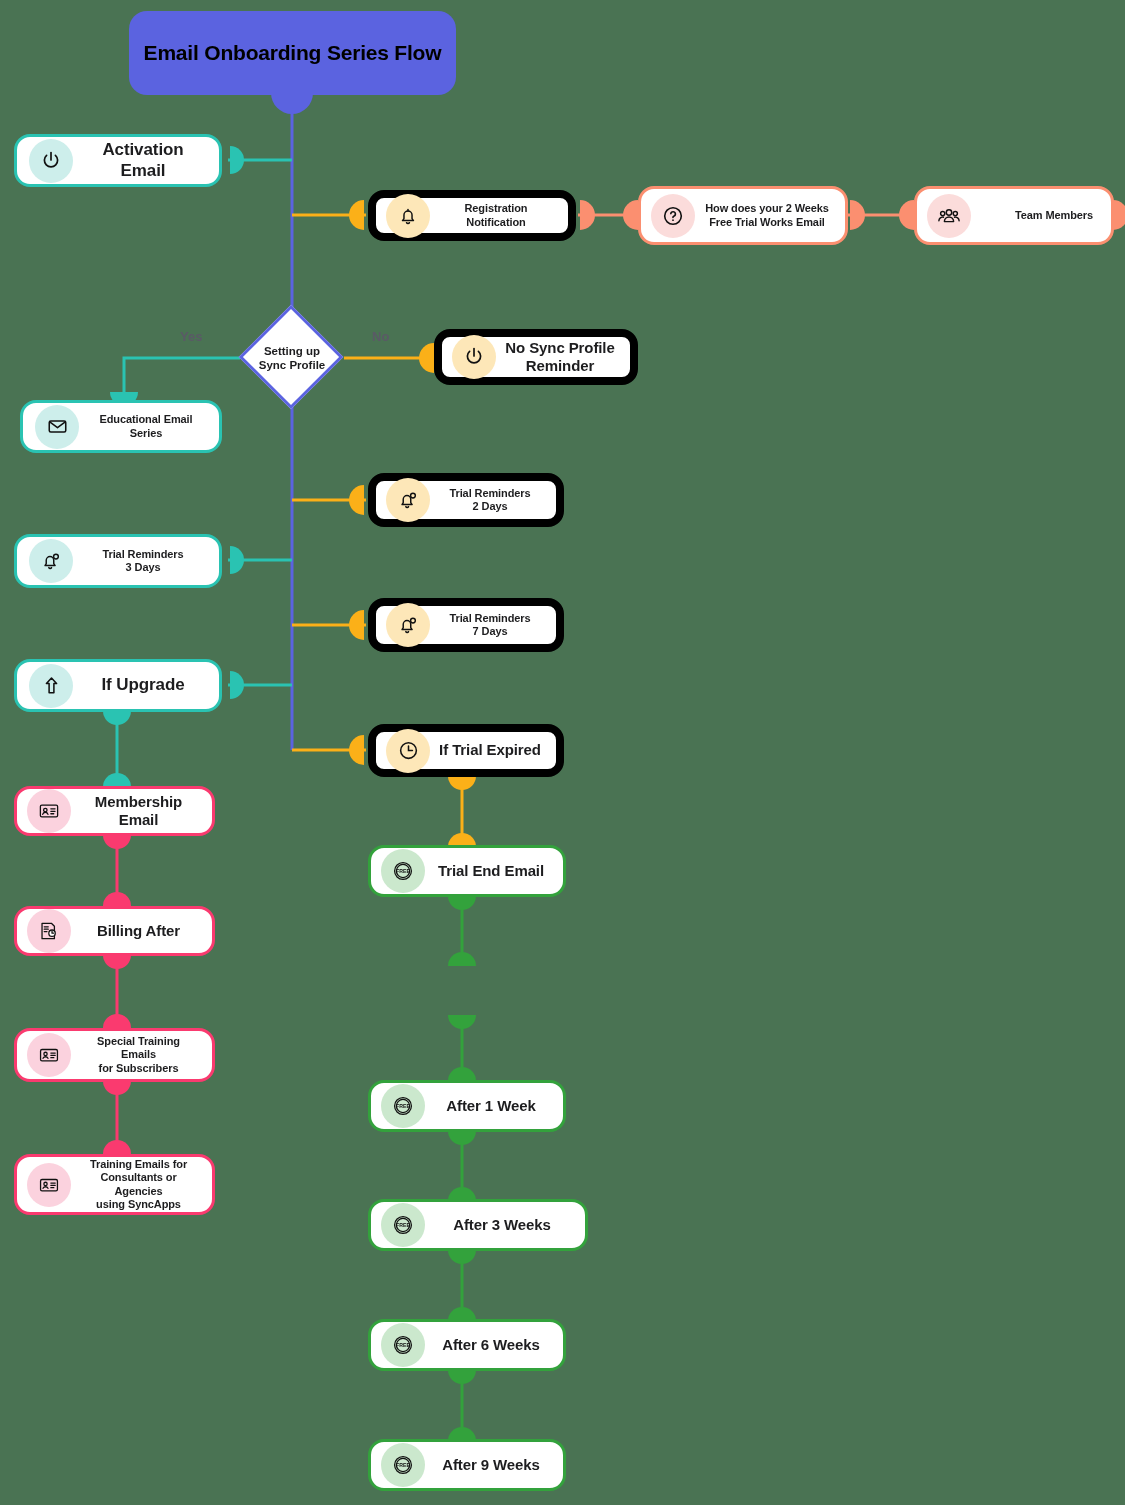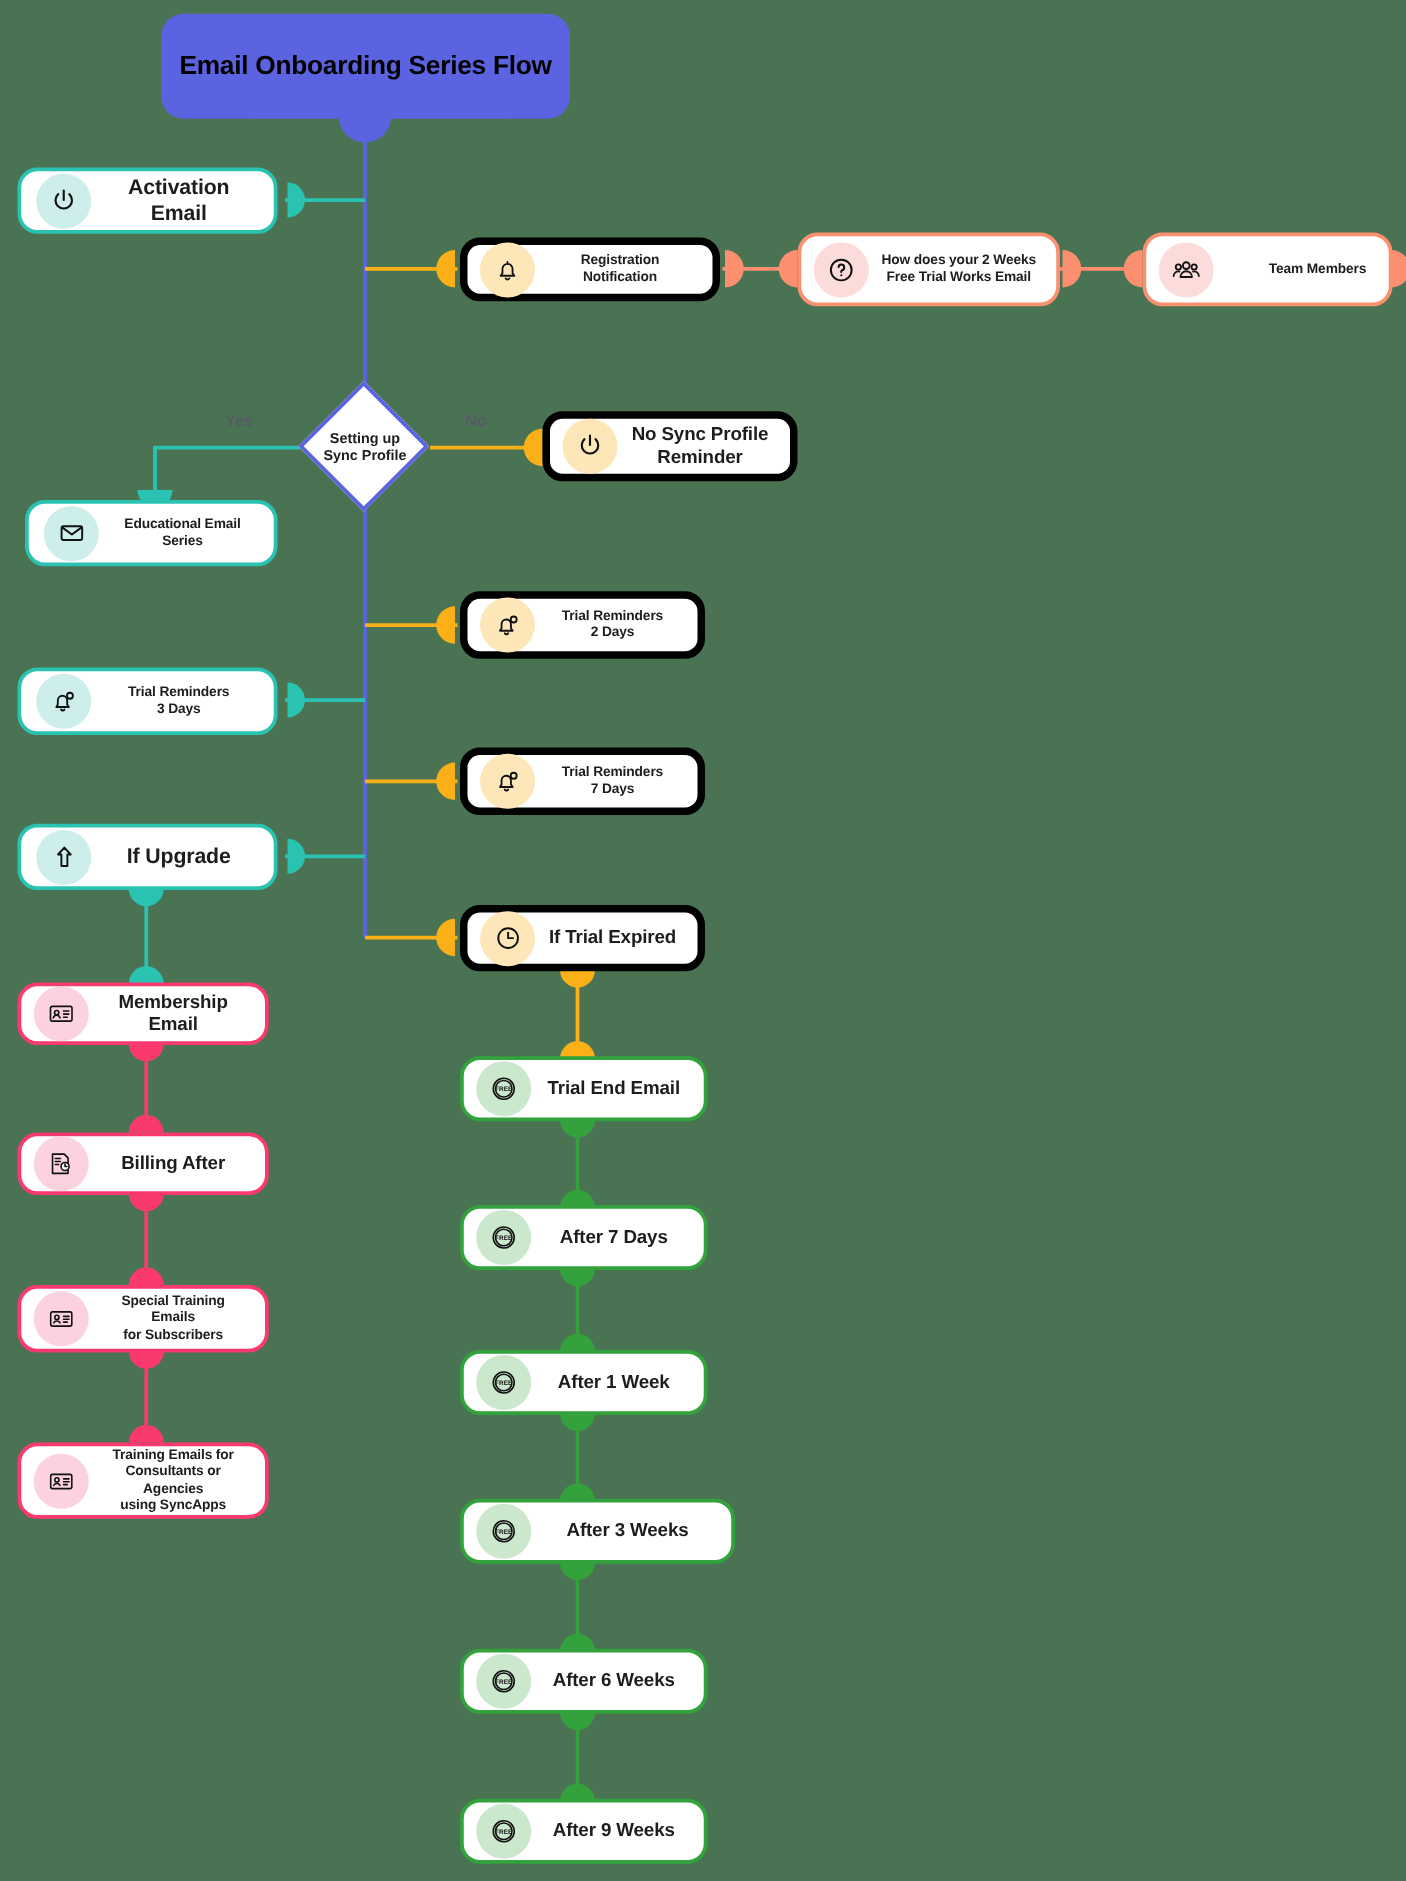--- a/index.html
+++ b/index.html
@@ -39,21 +39,21 @@
     position: absolute;
     box-sizing: border-box;
     background: #ffffff;
     border-radius: 16px;
     display: flex;
     align-items: center;
     z-index: 3;
     padding: 0 14px 0 10px;
   }
   .node.c-teal   { border: 3px solid #2ac3b2; padding-left: 12px; }
-  .node.c-amber  { border: 6px solid #000000; }
+  .node.c-amber  { border: 8px solid #000000; }
   .node.c-coral  { border: 3px solid #fb8f70; }
   .node.c-pink   { border: 3px solid #fa3a6f; }
   .node.c-green  { border: 3px solid #33a23c; }
 
   .node-icon {
     width: 44px;
     height: 44px;
     min-width: 44px;
     border-radius: 50%;
     display: flex;
@@ -432,30 +432,20 @@
     <span class="node-icon ic-green">
       <svg width="24" height="24" viewBox="0 0 24 24" fill="none" stroke="#111" stroke-width="1.25">
         <circle cx="12" cy="12" r="8.4"></circle>
         <circle cx="12" cy="12" r="6.6"></circle>
         <text x="12" y="14" font-size="5.2" font-family="Liberation Sans, sans-serif" font-weight="700" text-anchor="middle" fill="#111" stroke="none">FREE</text>
       </svg>
     </span>
     <span class="node-label lbl-md">Trial End Email</span>
   </div>
 
-  <div class="node c-green" style="left:368px; top:964px; width:198px; height:52px;">
-    <span class="node-icon ic-green">
-      <svg width="24" height="24" viewBox="0 0 24 24" fill="none" stroke="#111" stroke-width="1.25">
-        <circle cx="12" cy="12" r="8.4"></circle>
-        <circle cx="12" cy="12" r="6.6"></circle>
-        <text x="12" y="14" font-size="5.2" font-family="Liberation Sans, sans-serif" font-weight="700" text-anchor="middle" fill="#111" stroke="none">FREE</text>
-      </svg>
-    </span>
-    <span class="node-label lbl-md">After 7 Days</span>
-  </div>
 
   <div class="node c-green" style="left:368px; top:1080px; width:198px; height:52px;">
     <span class="node-icon ic-green">
       <svg width="24" height="24" viewBox="0 0 24 24" fill="none" stroke="#111" stroke-width="1.25">
         <circle cx="12" cy="12" r="8.4"></circle>
         <circle cx="12" cy="12" r="6.6"></circle>
         <text x="12" y="14" font-size="5.2" font-family="Liberation Sans, sans-serif" font-weight="700" text-anchor="middle" fill="#111" stroke="none">FREE</text>
       </svg>
     </span>
     <span class="node-label lbl-md">After 1 Week</span>

